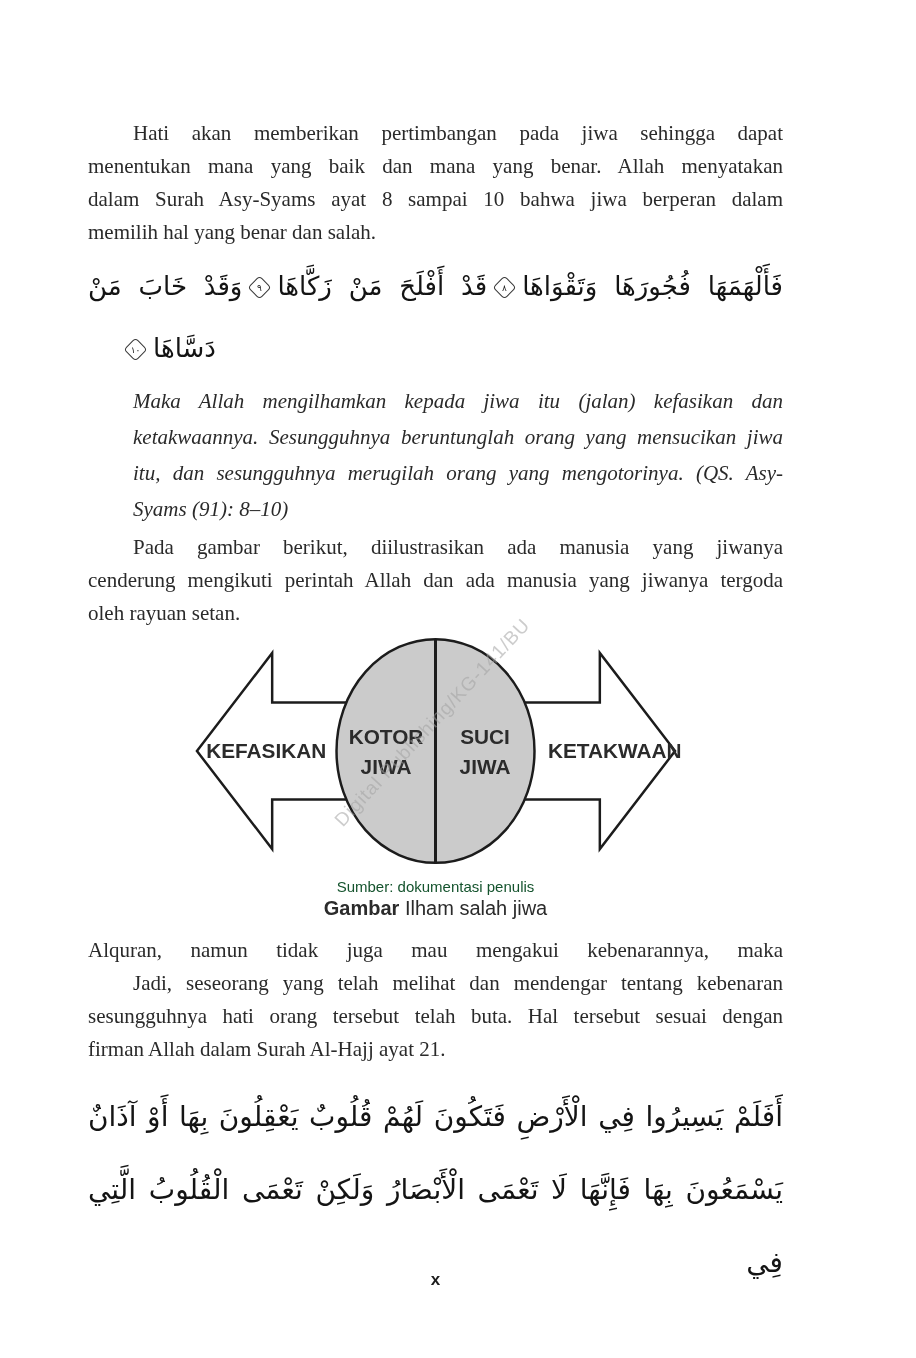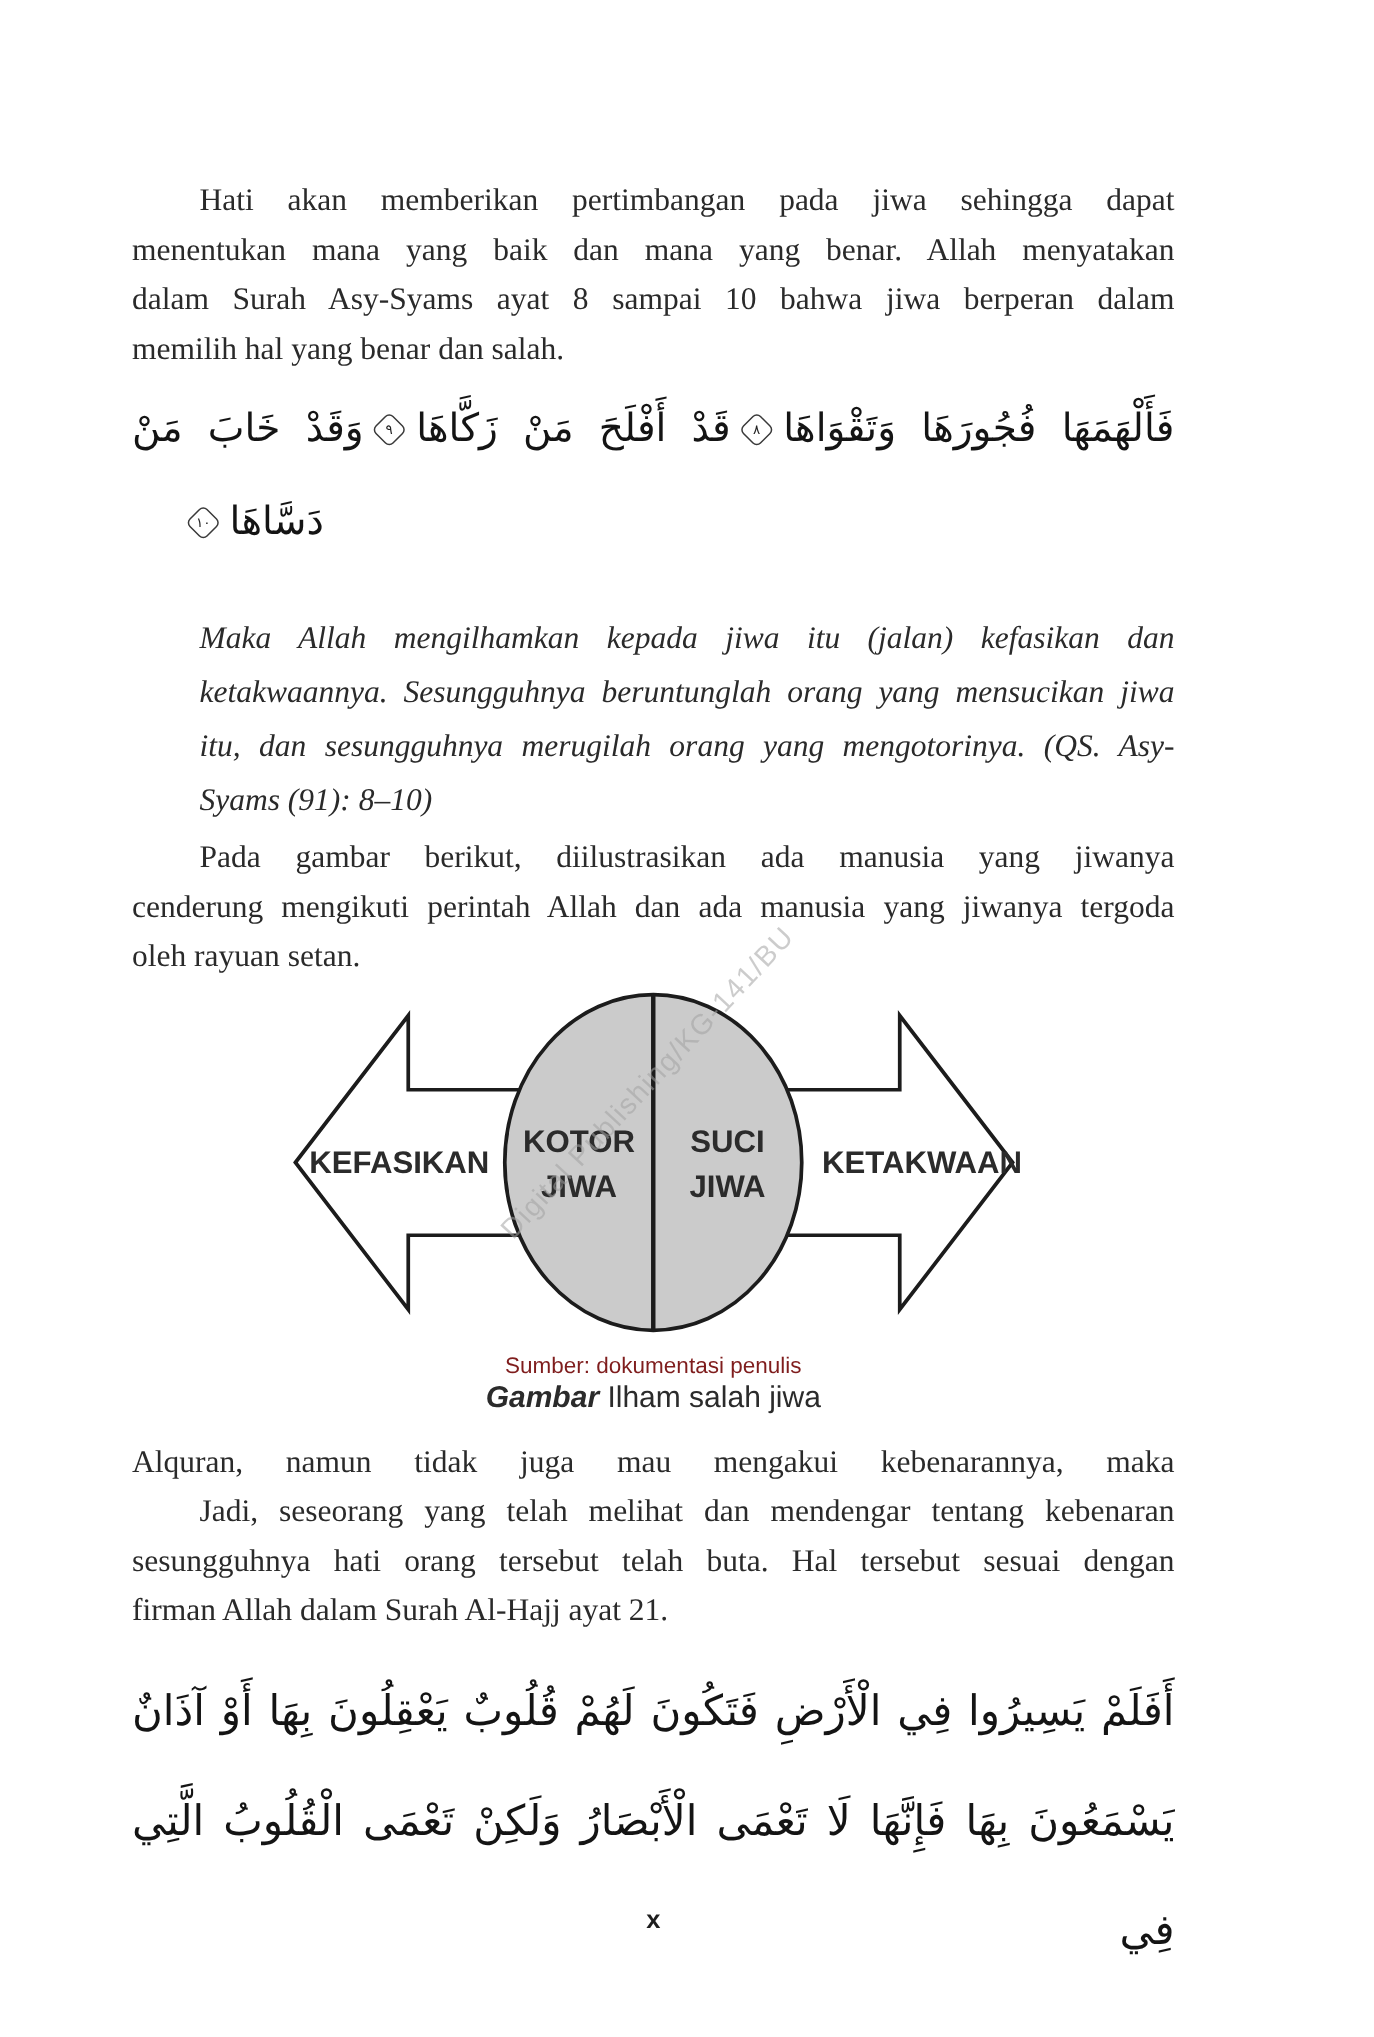--- a/index.html
+++ b/index.html
@@ -38,40 +38,40 @@
     transform:rotate(-45deg); display:flex; align-items:center; justify-content:center;
     font-size:9px; color:#222;
   }
 
   
   .diagram-wrap { margin-top:2px; display:flex; justify-content:center; }
   .diagram-label { font-family:"Liberation Sans", sans-serif; font-weight:bold; fill:#2b2b2b; }
 
   
   .caption { margin-top:8px; text-align:center; font-family:"Liberation Sans", sans-serif; }
-  .cap-src { font-size:15px; color:#7f1d1d; }
+  .cap-src { font-size:15px; color:#14532d; }
   .cap-title { font-size:20px; color:#2b2b2b; margin-top:2px; }
-  .cap-title .cap-bold { font-weight:bold;font-style:italic; }
+  .cap-title .cap-bold { font-weight:bold; }
 
   
   .watermark {
     position:absolute; left:285px; top:688px; width:340px; height:24px;
     transform:rotate(-47deg); color:#a3a3a3; opacity:0.55;
     font-family:"Liberation Sans", sans-serif; font-size:19px; letter-spacing:1px;
     pointer-events:none; white-space:nowrap;
   }
 
   
   .pagenum {
     position:absolute; top:1270px; left:88px; width:695px; text-align:center;
     font-family:"Liberation Sans", sans-serif; font-weight:bold; font-size:17px; color:#1d1d1d;
   }
 
   .mt117 { margin-top:117px; }
-  .mt16 { margin-top:28px; }
+  .mt16 { margin-top:4px; }
   .mt4  { margin-top:4px; }
   .mt14 { margin-top:14px; }
 </style>
 </head>
 <body>
 
 <div class="page">
 
   <div class="block para mt117">
     <div class="pline first">Hati akan memberikan pertimbangan pada jiwa sehingga dapat</div>

